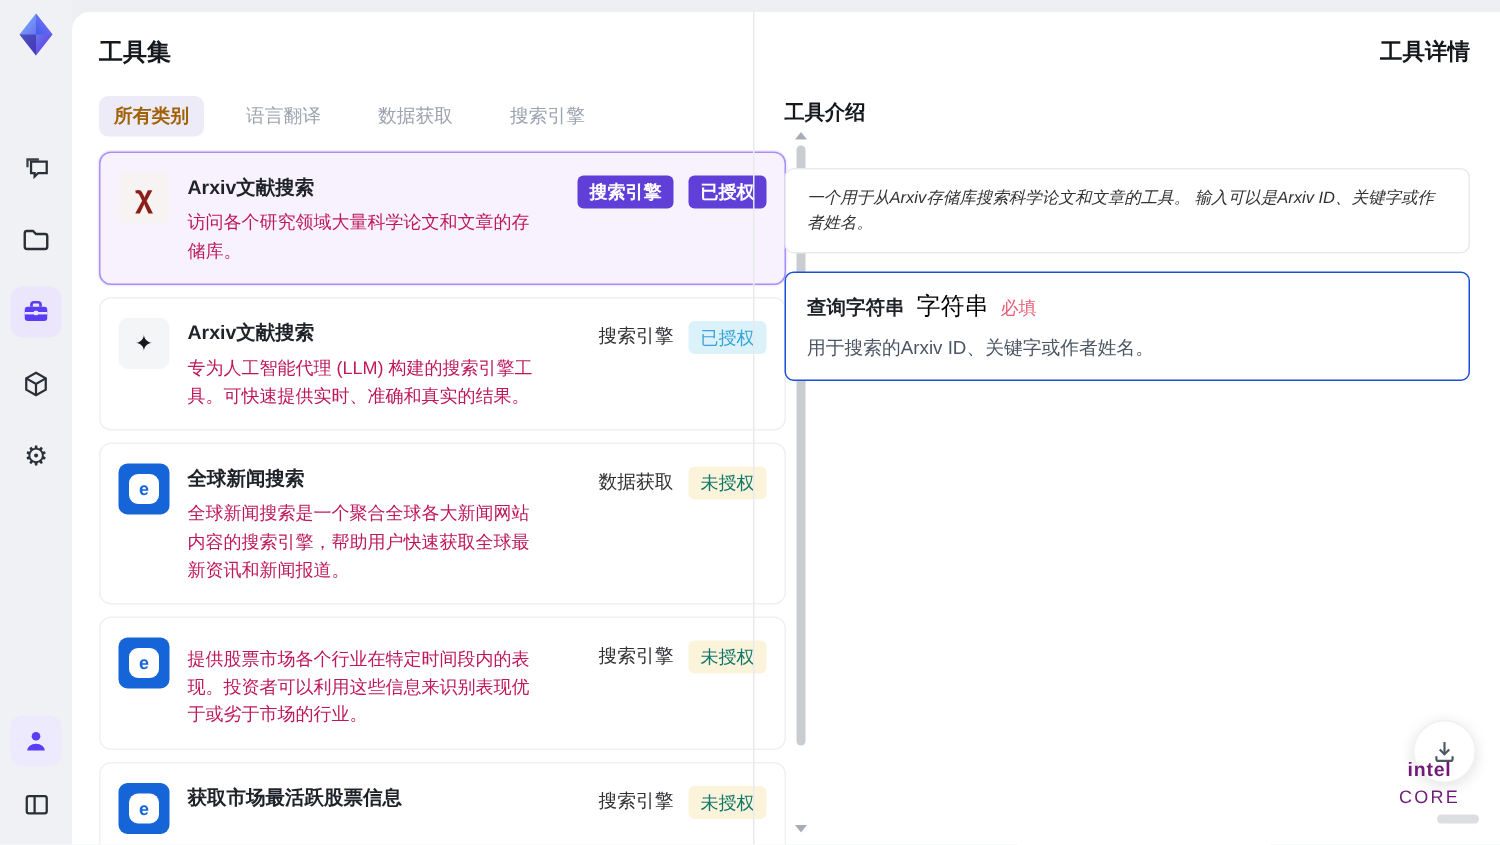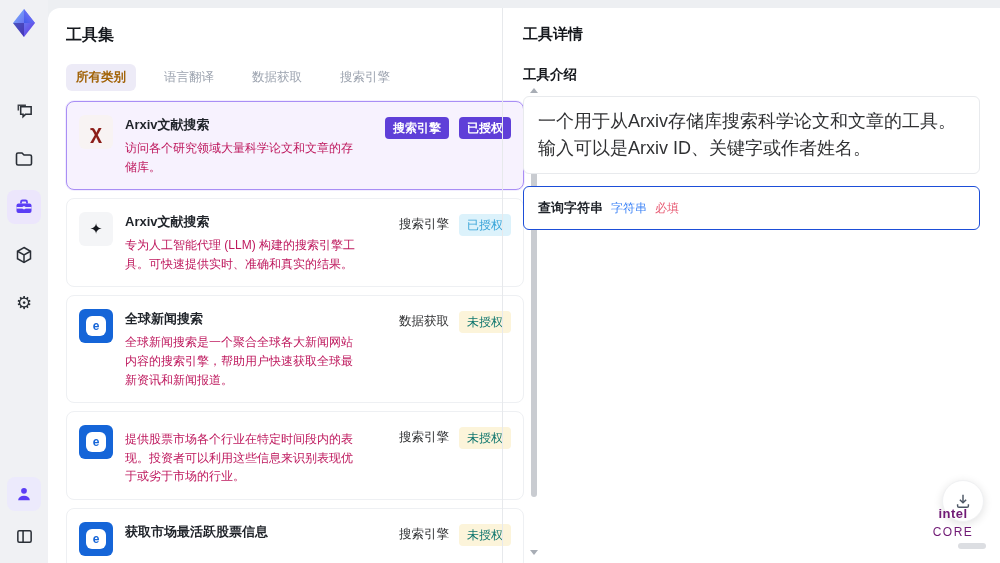--- a/index.html
+++ b/index.html
@@ -74,30 +74,30 @@
   .sb-arrow { width:0; height:0; margin:0 auto; border-left:4px solid transparent; border-right:4px solid transparent; }
   .sb-up { border-bottom:5px solid #a8adb5; }
   .sb-down { border-top:5px solid #a8adb5; position:absolute; bottom:0; left:0; }
   .sb-thumb { width:6px; margin:4px auto 0; height:400px; background:#c9ccd1; border-radius:3px; }
 
   
   .right-pane {
     position:absolute; left:454px; top:0; right:0; height:100%;
     border-left:1px solid #e7e9ec; padding:17px 20px;
   }
-  .detail-title { font-size:15px; font-weight:bold; color:#15181d; }
+  .detail-title { font-size:15px; font-weight:bold; color:#15181d;text-align:right; }
   .section-heading { font-size:13.5px; font-weight:bold; color:#15181d; margin-top:22px; }
   .info-box {
-    margin-top:12px; border:1px solid #e8eaed; border-radius:6px;
-    padding:11px 14px; font-size:18px; color:#303133; line-height:1.5; background:#fff;
+    margin-top:28px; border:1px solid #e8eaed; border-radius:6px;
+    padding:11px 14px; font-size:11px; color:#303133; line-height:1.5; background:#fff;font-style:italic;
   }
   .param-box { margin-top:12px; border:1px solid #1d4ed8; border-radius:6px; padding:12px 14px; background:#fff; }
   .param-head { display:flex; align-items:baseline; gap:8px; }
   .param-name { font-size:13px; font-weight:bold; color:#1f2329; }
-  .param-type { font-size:12px; color:#3b82f6; }
+  .param-type { font-size:16px; color:#000000; }
   .param-required { font-size:12px; color:#e85d75; }
   .param-desc { font-size:12.5px; color:#4b5563; margin-top:9px; }
 
   
   .fab {
     position:absolute; right:16px; bottom:41px; width:42px; height:42px;
     border-radius:50%; background:#fff; border:1px solid #f0f1f3;
     box-shadow:0 2px 10px rgba(0,0,0,.12);
     display:flex; align-items:center; justify-content:center; cursor:pointer;
   }
@@ -271,20 +271,21 @@
 
     <div class="section-heading">工具介绍</div>
     <div class="info-box">一个用于从Arxiv存储库搜索科学论文和文章的工具。 输入可以是Arxiv ID、关键字或作者姓名。</div>
 
     <div class="param-box">
       <div class="param-head">
         <span class="param-name">查询字符串</span>
         <span class="param-type">字符串</span>
         <span class="param-required">必填</span>
       </div>
+      <div class="param-desc">用于搜索的Arxiv ID、关键字或作者姓名。</div>
     </div>
   </div>
 
 </div>
 
 <div class="fab">
   <svg width="18" height="18" viewBox="0 0 20 20" fill="none" stroke="#4b5563" stroke-width="1.6">
     <path d="M10 3 v8"></path>
     <path d="M6.5 8.5 L10 12 l3.5-3.5"></path>
     <path d="M4 13.5 v2 a1.5 1.5 0 0 0 1.5 1.5 h9 a1.5 1.5 0 0 0 1.5-1.5 v-2"></path>

